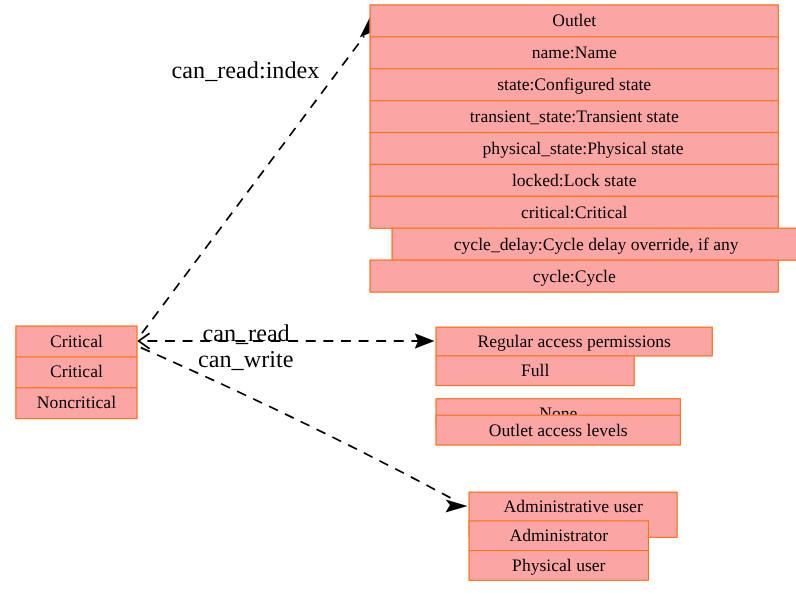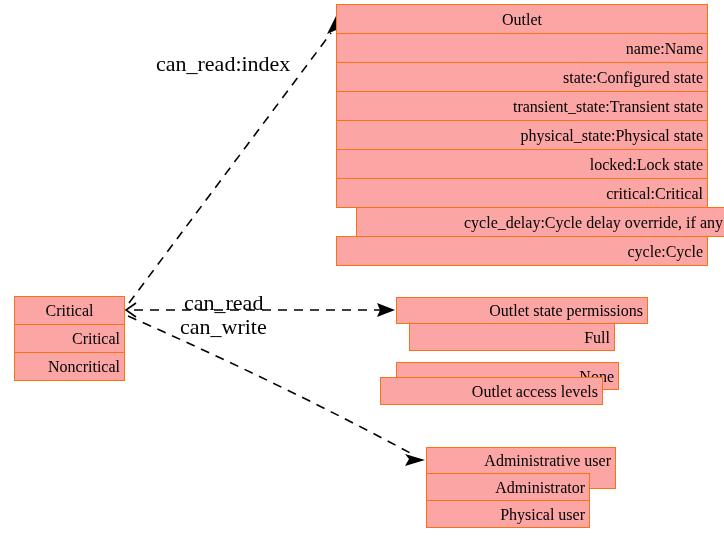--- a/index.html
+++ b/index.html
@@ -31,21 +31,21 @@
     font-size: 16px;
     color: #000000;
     line-height: 1;
     white-space: nowrap;
     overflow: hidden;
   }
   .uml-row.title {
     text-align: center;
   }
   .uml-row.attr {
-    text-align: right;
+    text-align: center;
   }
   .uml-row span.cell-text {
     display: block;
     padding: 0 4px;
   }
 
   
   #edges {
     position: absolute;
     left: 0;
@@ -150,29 +150,29 @@
     <div class="uml-row attr" style="left:14px; top:324px; width:111px; height:29px; line-height:28px;">
       <span class="cell-text">Critical</span>
     </div>
     <div class="uml-row attr" style="left:14px; top:352px; width:111px; height:29px; line-height:28px;">
       <span class="cell-text">Noncritical</span>
     </div>
   </div>
 
   <div class="uml-box">
     <div class="uml-row attr" style="left:396px; top:297px; width:252px; height:27px; line-height:26px;">
-      <span class="cell-text">Outlet state permissions</span>
+      <span class="cell-text">Regular access permissions</span>
     </div>
-    <div class="uml-row attr" style="left:409px; top:323px; width:206px; height:28px; line-height:27px;">
+    <div class="uml-row attr" style="left:396px; top:323px; width:181px; height:28px; line-height:27px;">
       <span class="cell-text">Full</span>
     </div>
     <div class="uml-row attr" style="left:396px; top:362px; width:223px; height:28px; line-height:27px;">
       <span class="cell-text">None</span>
     </div>
-    <div class="uml-row attr" style="left:380px; top:377px; width:223px; height:28px; line-height:27px;">
+    <div class="uml-row attr" style="left:396px; top:377px; width:223px; height:28px; line-height:27px;">
       <span class="cell-text">Outlet access levels</span>
     </div>
   </div>
 
   <div class="uml-box">
     <div class="uml-row attr" style="left:426px; top:447px; width:190px; height:42px; line-height:26px;">
       <span class="cell-text">Administrative user</span>
     </div>
     <div class="uml-row attr" style="left:426px; top:473px; width:164px; height:28px; line-height:27px;">
       <span class="cell-text">Administrator</span>

